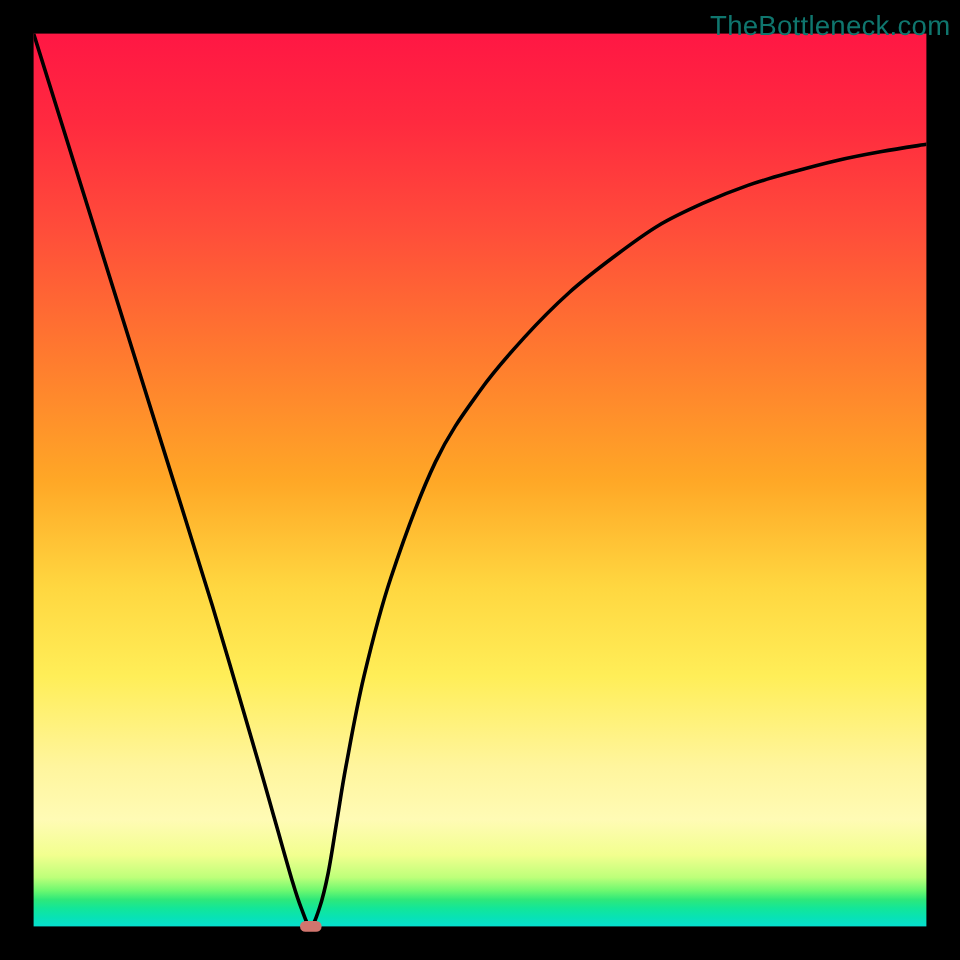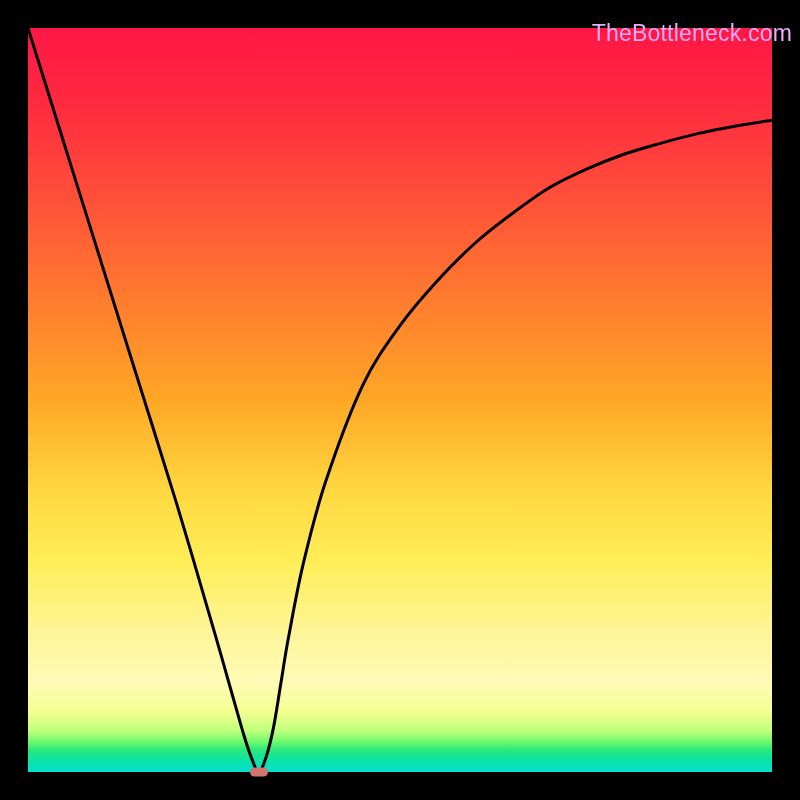--- a/index.html
+++ b/index.html
@@ -52,23 +52,23 @@
   .min-marker {
     position: absolute;
     width: 18px;
     height: 9px;
     background: #d1756e;
     border-radius: 999px;
     transform: translate(-50%, -50%);
   }
   .watermark {
     position: absolute;
-    top: 20px;
+    top: 8px;
     right: 8px;
-    color: #f0abfc;
+    color: #0f766e;
     font-size: 23px;
     letter-spacing: 0.2px;
     font-weight: 400;
     user-select: none;
   }
 </style>
 </head>
 <body>
 
 <div class="frame">

